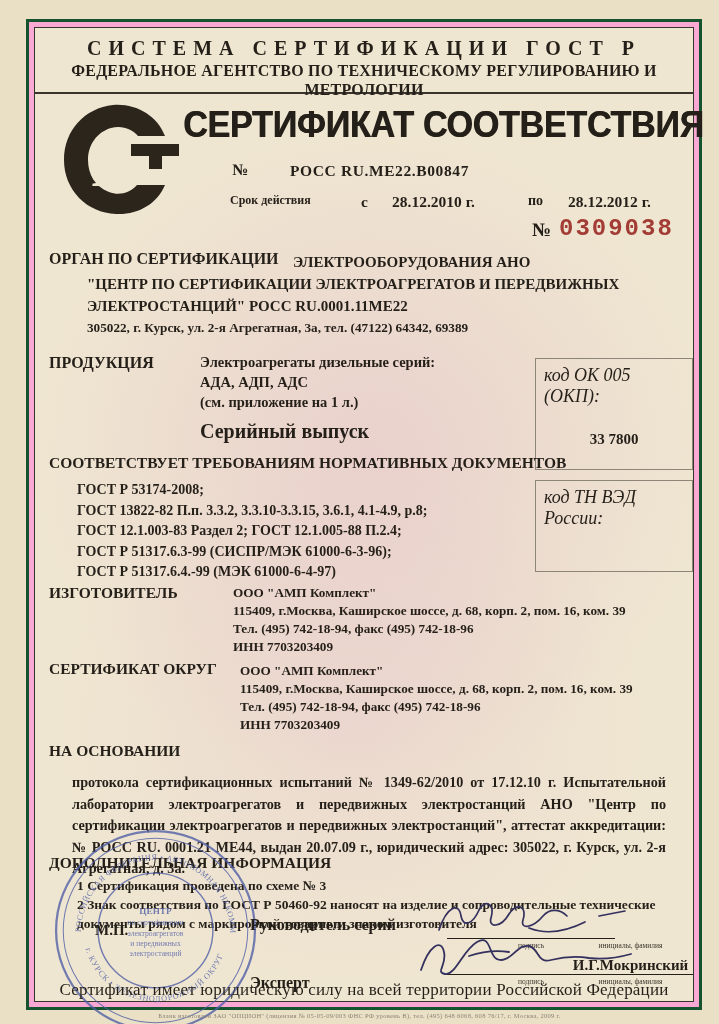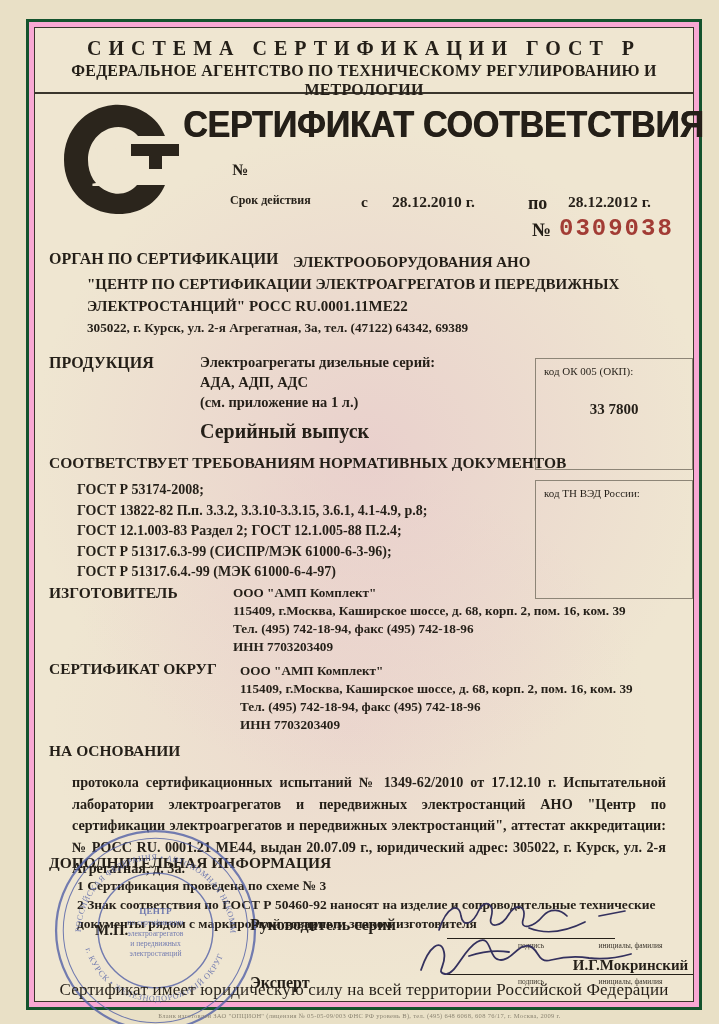--- a/index.html
+++ b/index.html
@@ -41,21 +41,21 @@
     letter-spacing:-0.2px; text-shadow:0.7px 0 0 currentColor;
     transform:scaleY(1.08); transform-origin:top center; white-space:nowrap;
   }
 
   .formno-digits {
     font-family:Liberation Mono, monospace; font-weight:bold;
     font-size:24px; letter-spacing:2px; color:#a23c35;
   }
 
   .vbox { position:absolute; border:1px solid #8d8577; padding:6px 8px; }
-  .vbox .vlabel { font-size:11px; }
+  .vbox .vlabel { font-size:18px;font-style:italic; }
   .vbox .vval   { font-size:15px; font-weight:bold; text-align:center; }
 
   .sigline { position:absolute; border-bottom:1px solid #241f18; }
   .cap { position:absolute; font-size:7.5px; text-align:center; color:#3a352c; }
   .name-on-line { display:flex; align-items:flex-end; justify-content:center; font-size:15px; font-weight:bold; }
 
   .legal { left:0; top:952px; width:100%; text-align:center; font-size:17px; letter-spacing:0.2px; }
 
   .blank-info {
     left:0; top:1012px; width:100%; text-align:center;
@@ -77,25 +77,26 @@
 
     <svg class="abs" style="left:26px; top:74px;" width="122" height="116" viewBox="0 0 122 116">
       <path fill="#2b251c" d="M104 34 C 96 13 74 1 52 3 C 24 6 3 28 3 58 C 3 88 26 111 55 112 C 77 113 96 102 104 83 L 76 83 C 69 91 58 94 48 90 C 34 85 27 72 27 58 C 27 43 36 30 50 26 C 61 23 71 27 77 34 Z"></path>
       <text x="30" y="84" font-size="64" font-weight="bold" fill="#efe6d1" font-family="Liberation Serif, serif">Р</text>
       <path fill="#2b251c" d="M70 42 h48 v12 h-17 v13 h-13 v-13 h-18 z"></path>
     </svg>
 
     <div class="abs doc-title">СЕРТИФИКАТ СООТВЕТСТВИЯ</div>
 
     <div class="abs b" style="left:197px; top:133px; font-size:16px;">№</div>
+    <div class="abs b" style="left:255px; top:134px; font-size:15.5px; letter-spacing:0.6px;">РОСС RU.МЕ22.В00847</div>
 
     <div class="abs b" style="left:195px; top:165px; font-size:12px;">Срок действия</div>
     <div class="abs b" style="left:326px; top:165px; font-size:15.5px;">с</div>
     <div class="abs b" style="left:357px; top:165px; font-size:15.5px;">28.12.2010 г.</div>
-    <div class="abs b" style="left:493px; top:165px; font-size:18px;">по</div>
+    <div class="abs b" style="left:493px; top:165px; font-size:14px;">по</div>
     <div class="abs b" style="left:533px; top:165px; font-size:15.5px;">28.12.2012 г.</div>
 
     <div class="abs b" style="left:497px; top:191px; font-size:19px;">№</div>
     <div class="abs formno-digits" style="left:524px; top:187px;">0309038</div>
 
     <div class="abs b" style="left:14px; top:222px; font-size:16px;">ОРГАН ПО СЕРТИФИКАЦИИ</div>
     <div class="abs b" style="left:258px; top:226px; font-size:15px;">ЭЛЕКТРООБОРУДОВАНИЯ АНО</div>
     <div class="abs b" style="left:52px; top:248px; font-size:15px;">"ЦЕНТР ПО СЕРТИФИКАЦИИ ЭЛЕКТРОАГРЕГАТОВ И ПЕРЕДВИЖНЫХ</div>
     <div class="abs b" style="left:52px; top:270px; font-size:15px;">ЭЛЕКТРОСТАНЦИЙ"   РОСС RU.0001.11МЕ22</div>
     <div class="abs b" style="left:52px; top:292px; font-size:13.2px;">305022, г. Курск,  ул. 2-я Агрегатная, 3а, тел. (47122) 64342, 69389</div>
@@ -109,21 +110,21 @@
       <div class="vlabel">код ОК 005 (ОКП):</div>
       <div class="vval" style="margin-top:24px;">33 7800</div>
     </div>
 
     <div class="abs b" style="left:14px; top:426px; font-size:15.5px;">СООТВЕТСТВУЕТ ТРЕБОВАНИЯМ НОРМАТИВНЫХ ДОКУМЕНТОВ</div>
     <div class="abs b pre" style="left:42px; top:452px; font-size:14px; line-height:20.5px;">ГОСТ Р 53174-2008;
 ГОСТ 13822-82   П.п. 3.3.2, 3.3.10-3.3.15, 3.6.1, 4.1-4.9, р.8;
 ГОСТ 12.1.003-83 Раздел 2;  ГОСТ 12.1.005-88 П.2.4;
 ГОСТ Р 51317.6.3-99 (СИСПР/МЭК 61000-6-3-96);
 ГОСТ Р 51317.6.4.-99 (МЭК 61000-6-4-97)</div>
-    <div class="vbox" style="left:500px; top:452px; width:158px; height:119px;">
+    <div class="vbox" style="left:500px; top:452px; width:158px; height:92px;">
       <div class="vlabel">код ТН ВЭД России:</div>
     </div>
 
     <div class="abs b" style="left:14px; top:556px; font-size:15.5px;">ИЗГОТОВИТЕЛЬ</div>
     <div class="abs b pre" style="left:198px; top:556px; font-size:13.2px; line-height:18px;">ООО "АМП Комплект"
 115409, г.Москва, Каширское шоссе, д. 68, корп. 2, пом. 16, ком. 39
 Тел. (495) 742-18-94, факс (495) 742-18-96
 ИНН 7703203409</div>
 
     <div class="abs b" style="left:14px; top:632px; font-size:15.5px;">СЕРТИФИКАТ ОКРУГ</div>

